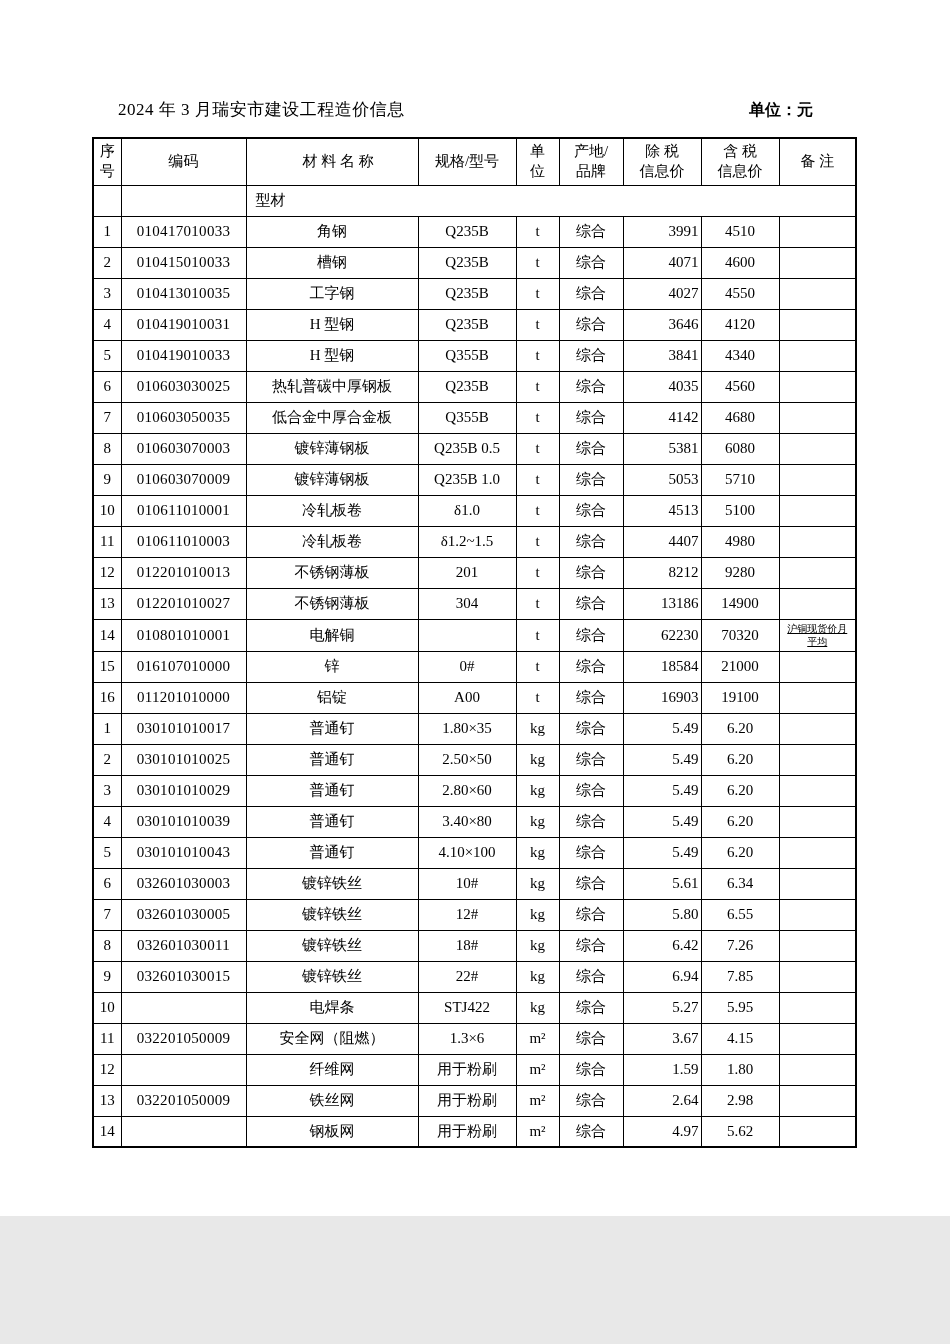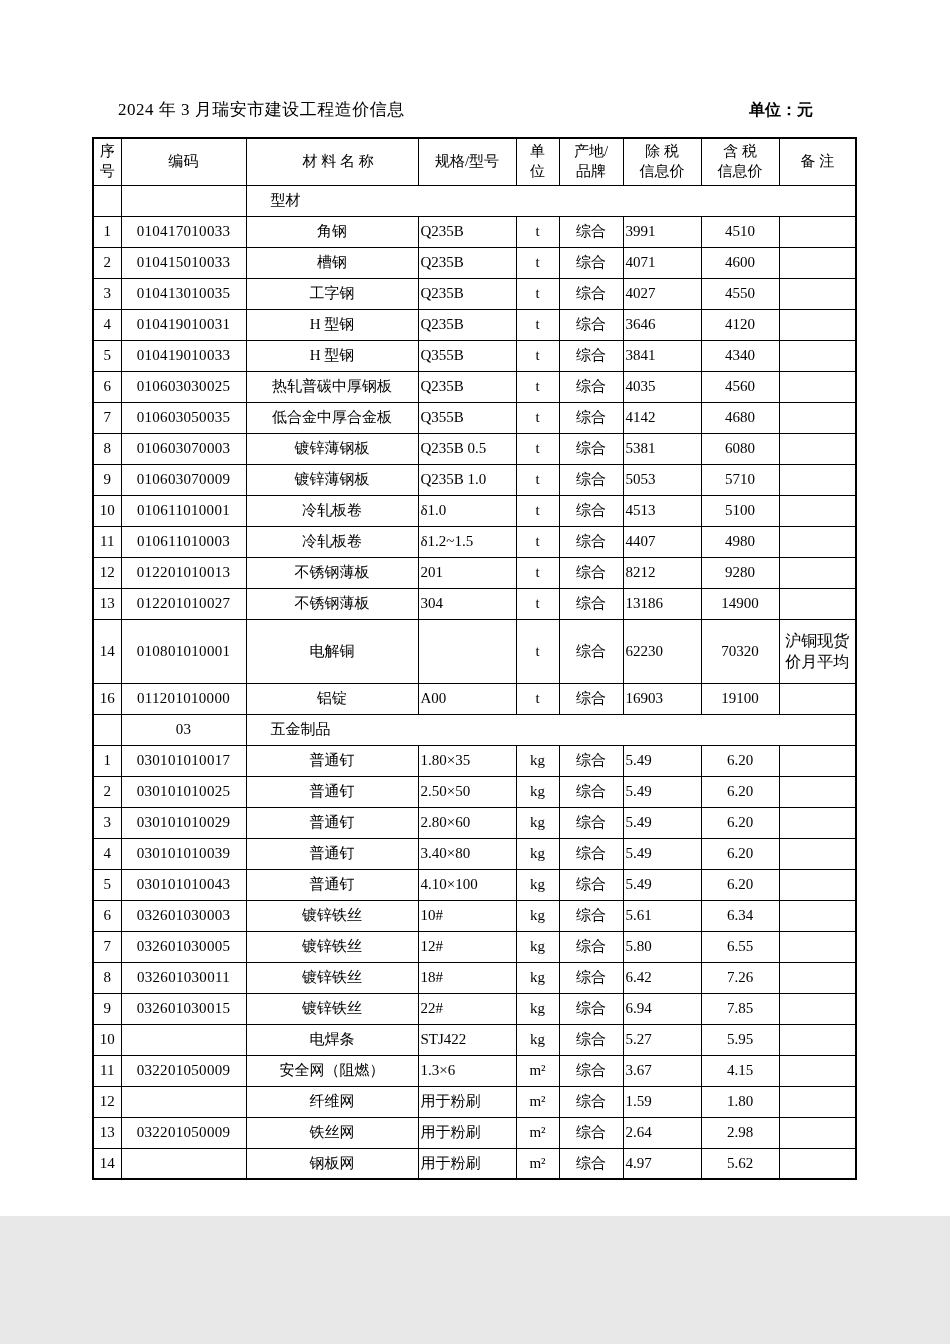--- a/index.html
+++ b/index.html
@@ -56,34 +56,35 @@
   .price-table thead tr { height: 47px; }
   .price-table tbody tr { height: 31px; }
   .price-table th {
     text-align: center;
     white-space: pre-line;
     line-height: 1.3;
   }
   .c-no     { width: 28px;  text-align: center; }
   .c-code   { width: 125px; text-align: center; letter-spacing: 0.3px; }
   .c-name   { width: 172px; text-align: center; padding-left: 9px; }
-  .c-spec   { width: 98px;  text-align: left; }
+  .c-spec   { width: 98px;  text-align: center; }
   .c-unit   { width: 43px;  text-align: center; }
   .c-origin { width: 64px;  text-align: center; }
-  .c-ex     { width: 78px;  text-align: left; }
+  .c-ex     { width: 78px;  text-align: right; }
   .c-inc    { width: 78px;  text-align: center; }
   .c-remark { width: 77px;  text-align: center; }
   td.c-remark {
-    font-size: 16px;
+    font-size: 10px;
     line-height: 1.35;
-    padding: 10px 3px;
+    padding: 2px 3px;
+    text-decoration: underline;
   }
   td.section-name {
     text-align: left;
-    padding-left: 24px;
+    padding-left: 9px;
   }
   .footer-pageno {
     position: absolute;
     top: 1236px;
     left: 0;
     width: 100%;
     text-align: center;
     font-size: 15px;
     letter-spacing: 1px;
   }
@@ -282,34 +283,40 @@
           <td class="c-code">010801010001</td>
           <td class="c-name">电解铜</td>
           <td class="c-spec"></td>
           <td class="c-unit">t</td>
           <td class="c-origin">综合</td>
           <td class="c-ex">62230</td>
           <td class="c-inc">70320</td>
           <td class="c-remark">沪铜现货价月平均</td>
         </tr>
         <tr>
+          <td class="c-no">15</td>
+          <td class="c-code">016107010000</td>
+          <td class="c-name">锌</td>
+          <td class="c-spec">0#</td>
+          <td class="c-unit">t</td>
+          <td class="c-origin">综合</td>
+          <td class="c-ex">18584</td>
+          <td class="c-inc">21000</td>
+          <td class="c-remark"></td>
+        </tr>
+        <tr>
           <td class="c-no">16</td>
           <td class="c-code">011201010000</td>
           <td class="c-name">铝锭</td>
           <td class="c-spec">A00</td>
           <td class="c-unit">t</td>
           <td class="c-origin">综合</td>
           <td class="c-ex">16903</td>
           <td class="c-inc">19100</td>
           <td class="c-remark"></td>
-        </tr>
-        <tr>
-          <td class="c-no"></td>
-          <td class="c-code">03</td>
-          <td class="section-name" colspan="7">五金制品</td>
         </tr>
         <tr>
           <td class="c-no">1</td>
           <td class="c-code">030101010017</td>
           <td class="c-name">普通钉</td>
           <td class="c-spec">1.80×35</td>
           <td class="c-unit">kg</td>
           <td class="c-origin">综合</td>
           <td class="c-ex">5.49</td>
           <td class="c-inc">6.20</td>

